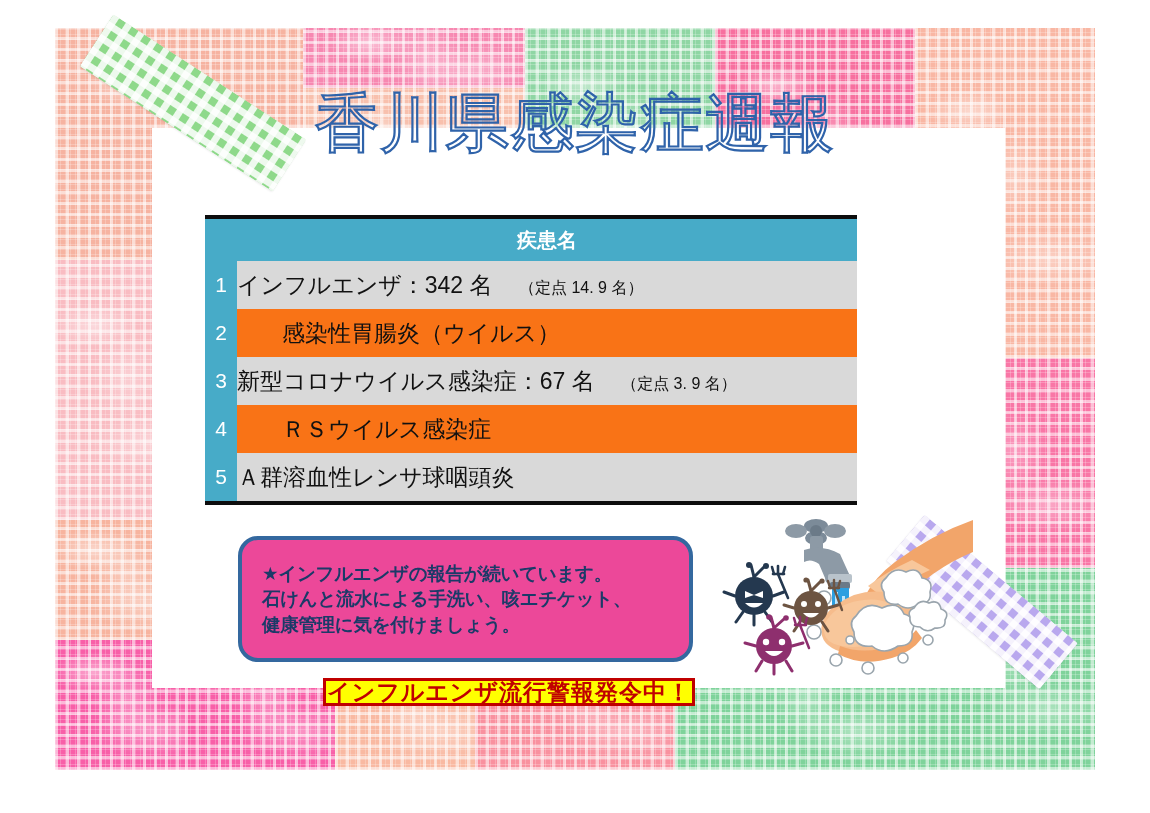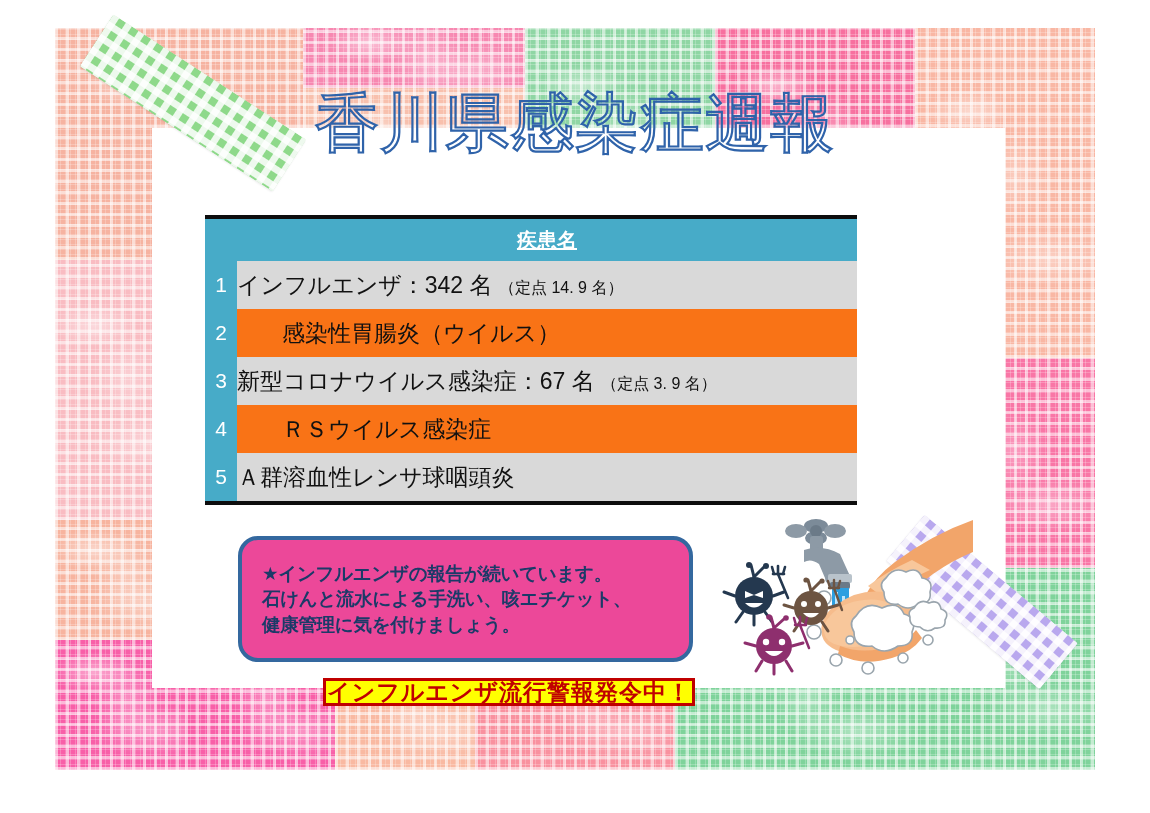--- a/index.html
+++ b/index.html
@@ -123,21 +123,20 @@
     background:#47abc8;
   }
   .th-name{
     background:#47abc8;
     color:#ffffff;
     font-size:20px;
     font-weight:bold;
     text-align:center;
     height:42px;
     line-height:42px;
-    text-decoration:underline;
   }
   .td-rank{
     width:32px;
     background:#47abc8;
     color:#ffffff;
     font-size:21px;
     text-align:center;
     vertical-align:middle;
     font-weight:400;
   }
@@ -148,20 +147,21 @@
     color:#111111;
     vertical-align:middle;
     white-space:nowrap;
   }
   .row-shade .td-name{background:#d9d9d9;}
   .row-plain .td-name{background:#f97316;padding-left:45px;}
   .sub-note{
     font-size:16px;
     color:#111111;
     letter-spacing:0;
+    margin-left:20px;
   }
 
   
   .message-box{
     position:absolute;
     left:238px;top:536px;
     width:455px;height:126px;
     box-sizing:border-box;
     border:4px solid #34689f;
     border-radius:20px;

